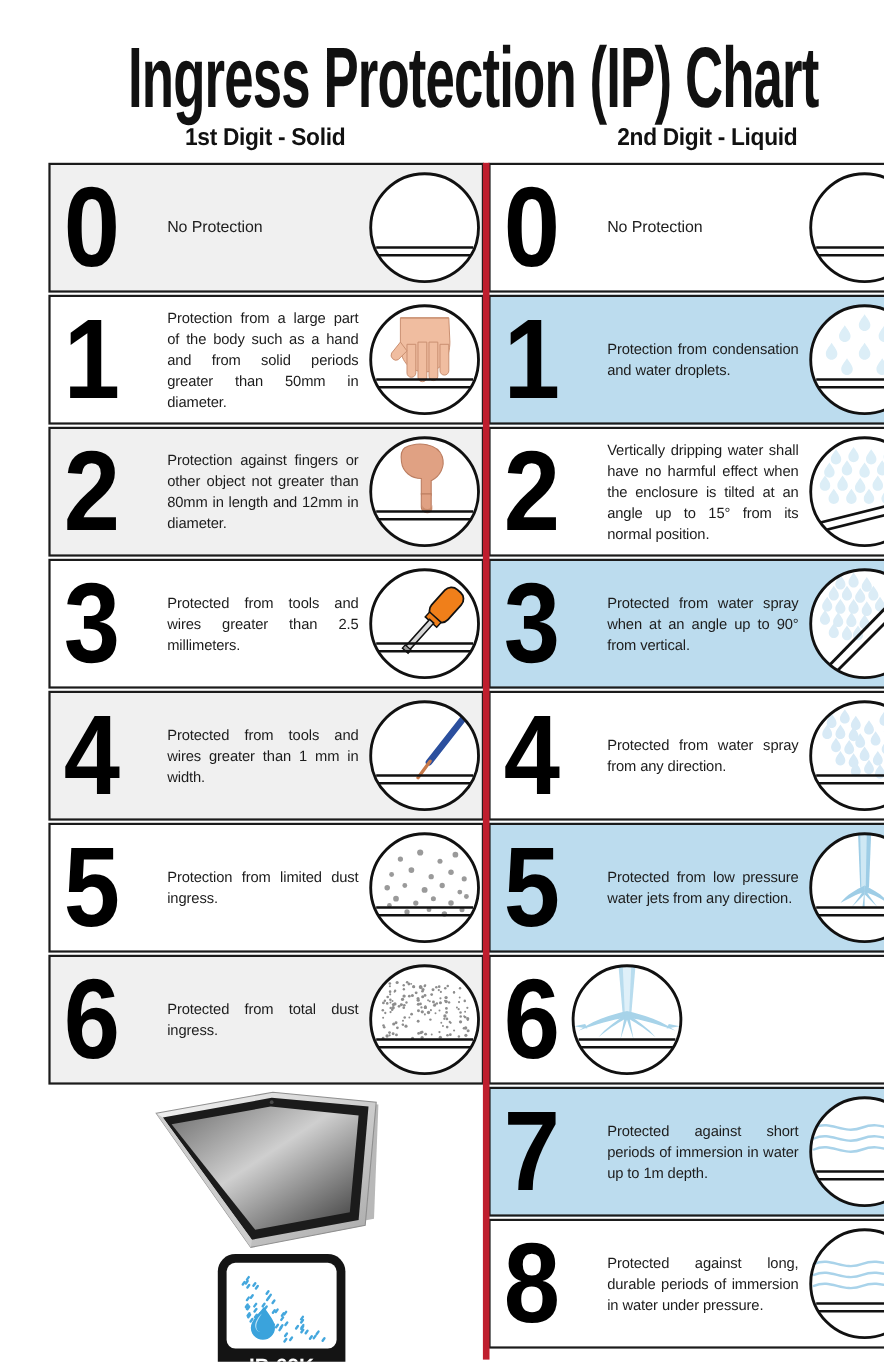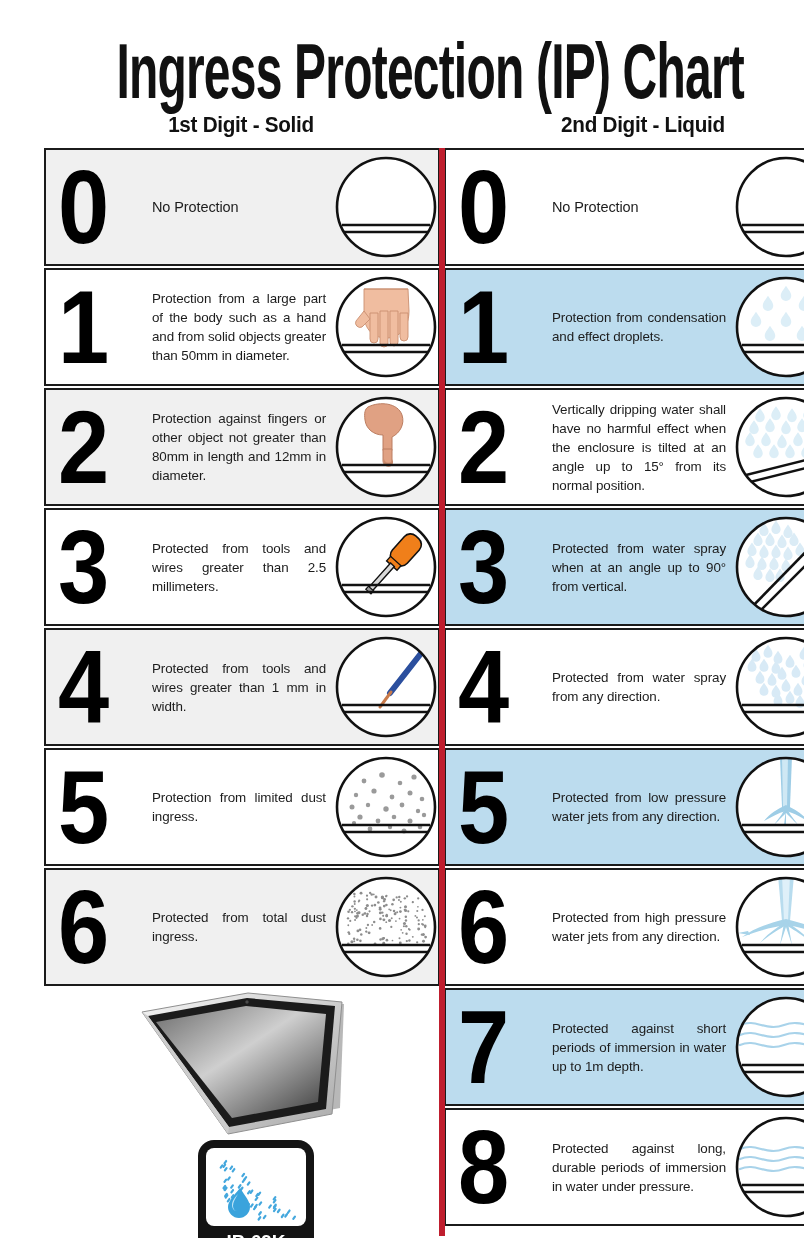--- a/index.html
+++ b/index.html
@@ -153,21 +153,21 @@
 
      <line x1="8" y1="70" x2="96" y2="70" stroke="#111" stroke-width="2.4"></line>
      <line x1="6" y1="77" x2="98" y2="77" stroke="#111" stroke-width="2.4"></line>
     </g>
     <circle cx="52" cy="52" r="49" fill="none" stroke="#111" stroke-width="2.6"></circle>
   </svg>
           </div>
         </div>
         <div class="row plain">
           <div class="digit">1</div>
-          <div class="desc">Protection from a large part of the body such as a hand and from solid objects greater than 50mm in diameter.</div>
+          <div class="desc">Protection from a large part of the body such as a hand and from solid periods greater than 50mm in diameter.</div>
           <div class="icon-wrap">
             <svg viewBox="0 0 104 104" width="104" height="104">
     <defs>
                 <clipPath id="cp2">
                   <circle cx="52" cy="52" r="49"></circle>
                 </clipPath>
               </defs>
     <g clip-path="url(#cp2)">
       <rect x="0" y="0" width="104" height="104" fill="#fff"></rect>
 
@@ -586,21 +586,21 @@
 
      <line x1="8" y1="70" x2="96" y2="70" stroke="#111" stroke-width="2.4"></line>
      <line x1="6" y1="77" x2="98" y2="77" stroke="#111" stroke-width="2.4"></line>
     </g>
     <circle cx="52" cy="52" r="49" fill="none" stroke="#111" stroke-width="2.6"></circle>
   </svg>
           </div>
         </div>
         <div class="row blue">
           <div class="digit">1</div>
-          <div class="desc">Protection from condensation and effect droplets.</div>
+          <div class="desc">Protection from condensation and water droplets.</div>
           <div class="icon-wrap">
             <svg viewBox="0 0 104 104" width="104" height="104">
     <defs>
                 <clipPath id="cp9">
                   <circle cx="52" cy="52" r="49"></circle>
                 </clipPath>
               </defs>
     <g clip-path="url(#cp9)">
       <rect x="0" y="0" width="104" height="104" fill="#fff"></rect>
       <path transform="translate(52,18) scale(1.05)" d="M0,-7 C2.6,-3 5,-0.5 5,2.4 C5,5.5 2.7,7.6 0,7.6 C-2.7,7.6 -5,5.5 -5,2.4 C-5,-0.5 -2.6,-3 0,-7 Z" fill="#dceef7"></path>
@@ -770,21 +770,20 @@
 
      <line x1="8" y1="70" x2="96" y2="70" stroke="#111" stroke-width="2.4"></line>
      <line x1="6" y1="77" x2="98" y2="77" stroke="#111" stroke-width="2.4"></line>
     </g>
     <circle cx="52" cy="52" r="49" fill="none" stroke="#111" stroke-width="2.6"></circle>
   </svg>
           </div>
         </div>
         <div class="row plain">
           <div class="digit">6</div>
-          <div class="desc">Protected from high pressure water jets from any direction.</div>
           <div class="icon-wrap">
             <svg viewBox="0 0 104 104" width="104" height="104">
     <defs>
                 <clipPath id="cp14">
                   <circle cx="52" cy="52" r="49"></circle>
                 </clipPath>
               </defs>
     <g clip-path="url(#cp14)">
       <rect x="0" y="0" width="104" height="104" fill="#fff"></rect>
 

